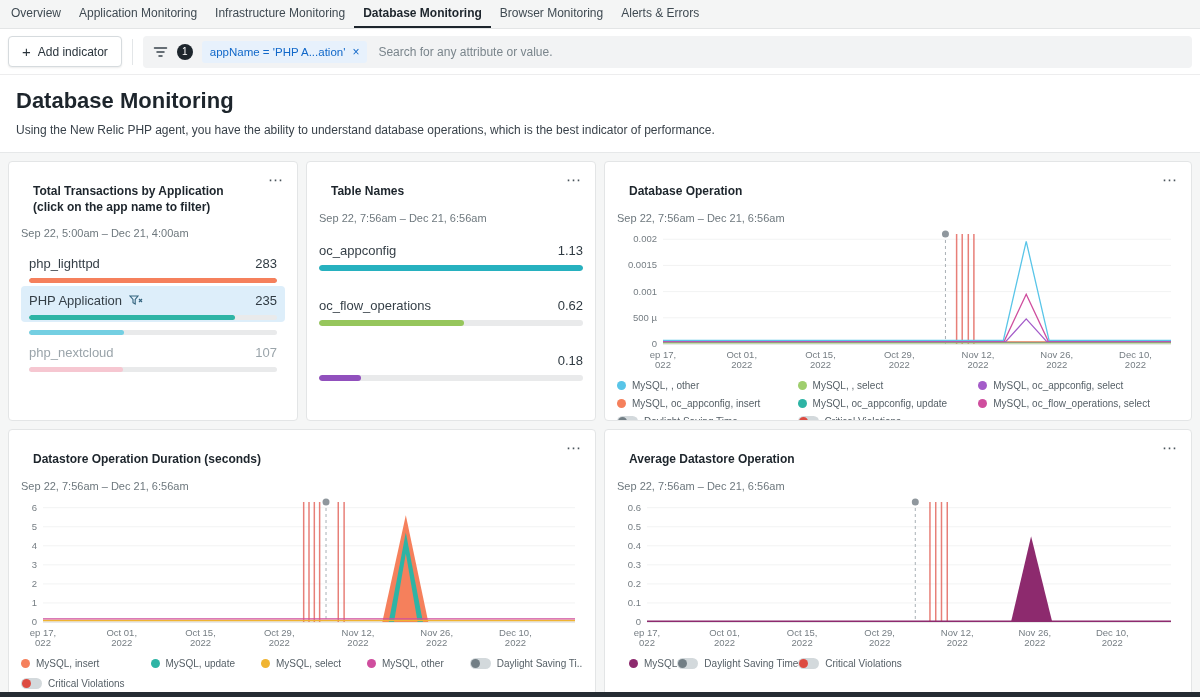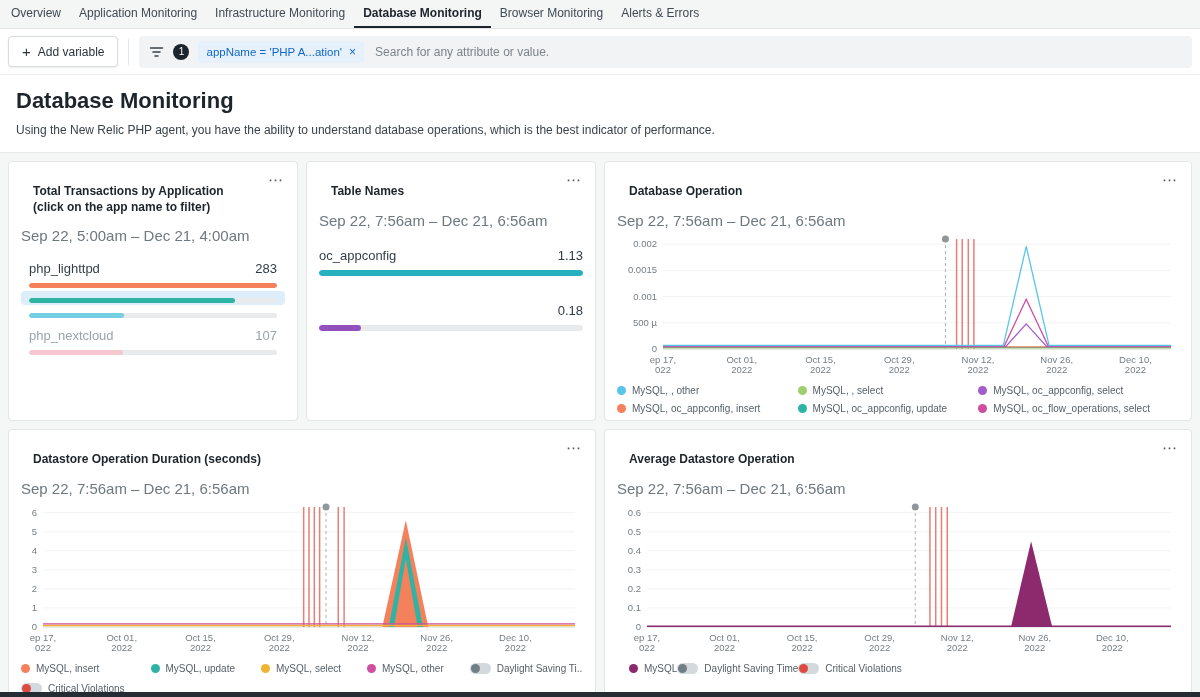--- a/index.html
+++ b/index.html
@@ -38,21 +38,21 @@
   .page-head h1{font-size:22px;margin:0 0 9px;color:#1d252c;}
   .page-sub{font-size:12px;color:#39424a;}
 
   
   .main{flex:1;background:#f5f6f6;padding:8px;display:flex;flex-direction:column;gap:8px;overflow:hidden;}
   .row1{display:grid;grid-template-columns:290px 290px 1fr;gap:8px;height:260px;flex:none;}
   .row2{display:grid;grid-template-columns:1fr 1fr;gap:8px;flex:1;}
   .panel{background:#fff;border:1px solid #e3e5e6;border-radius:4px;padding:10px 12px;overflow:hidden;}
   .panel-head{display:flex;justify-content:space-between;align-items:flex-start;}
   .panel-head h3{font-size:12px;margin:12px;color:#1d252c;line-height:1.3;padding-right:6px;}
-  .panel-sub{font-size:15px;color:#6e787e;margin-top:3px;}
+  .panel-sub{font-size:11px;color:#6e787e;margin-top:3px;}
   .menu-btn{border:none;background:none;color:#4a545b;font-size:15px;line-height:1;cursor:pointer;
             padding:0 2px;font-family:inherit;}
 
   
   .bar-list{margin-top:10px;}
   .bar-row{border-radius:4px;}
   .bar-list.compact .bar-row{padding:7px 8px 2px;margin-bottom:1px;}
   .bar-list.loose .bar-row{padding:9px 0 18px;}
   .bar-top{display:flex;justify-content:space-between;align-items:center;font-size:13px;
            color:#353f47;margin-bottom:7px;}
@@ -97,21 +97,21 @@
       <a class="nav-item">Application Monitoring</a>
       <a class="nav-item">Infrastructure Monitoring</a>
       <a class="nav-item active">Database Monitoring</a>
       <a class="nav-item">Browser Monitoring</a>
       <a class="nav-item">Alerts &amp; Errors</a>
     </nav>
 
   <div class="filterbar">
     <button class="add-var">
       <span class="plus">+</span>
-      <span>Add variable</span>
+      <span>Add indicator</span>
     </button>
     <div class="vdiv"></div>
     <div class="search-wrap">
       <svg width="15" height="12" viewBox="0 0 15 12">
         <path d="M1.5 2 h12 M4 6 h7 M6 10 h3" stroke="#39434b" stroke-width="1.5" fill="none" stroke-linecap="round"></path>
       </svg>
       <span class="badge">1</span>
       <span class="chip">
         <span>appName = 'PHP A...ation'</span>
         <span class="chip-x">×</span>
@@ -143,20 +143,30 @@
                 <span class="bar-label">
                   <span>php_lighttpd</span>
                 </span>
                 <span class="bar-value">283</span>
               </div>
               <div class="bar-track">
                 <div class="bar-fill" style="width: 100%; background: rgb(245, 128, 92);"></div>
               </div>
             </div>
             <div class="bar-row selected">
+              <div class="bar-top">
+                <span class="bar-label">
+                  <span>PHP Application</span>
+                  <svg class="fx" width="14" height="11" viewBox="0 0 14 11">
+                    <path d="M1 1h8L6.2 4.4V9L4 7.6V4.4Z" fill="none" stroke="#33647f" stroke-width="1.1"></path>
+                    <path d="M10 4l3 3m0-3l-3 3" stroke="#33647f" stroke-width="1.2"></path>
+                  </svg>
+                </span>
+                <span class="bar-value">235</span>
+              </div>
               <div class="bar-track">
                 <div class="bar-fill" style="width: 83%; background: rgb(46, 180, 165);"></div>
               </div>
             </div>
             <div class="bar-row">
               <div class="bar-track">
                 <div class="bar-fill" style="width: 38.5%; background: rgb(116, 207, 226);"></div>
               </div>
             </div>
             <div class="bar-row dim">
@@ -184,20 +194,31 @@
         <div class="bar-list loose">
             <div class="bar-row">
               <div class="bar-top">
                 <span class="bar-label">
                   <span>oc_appconfig</span>
                 </span>
                 <span class="bar-value">1.13</span>
               </div>
               <div class="bar-track">
                 <div class="bar-fill" style="width: 100%; background: rgb(39, 177, 191);"></div>
+              </div>
+            </div>
+            <div class="bar-row">
+              <div class="bar-top">
+                <span class="bar-label">
+                  <span>oc_flow_operations</span>
+                </span>
+                <span class="bar-value">0.62</span>
+              </div>
+              <div class="bar-track">
+                <div class="bar-fill" style="width: 55%; background: rgb(150, 198, 92);"></div>
               </div>
             </div>
             <div class="bar-row">
               <div class="bar-top">
                 <span class="bar-label">
                   <span></span>
                 </span>
                 <span class="bar-value">0.18</span>
               </div>
               <div class="bar-track">

